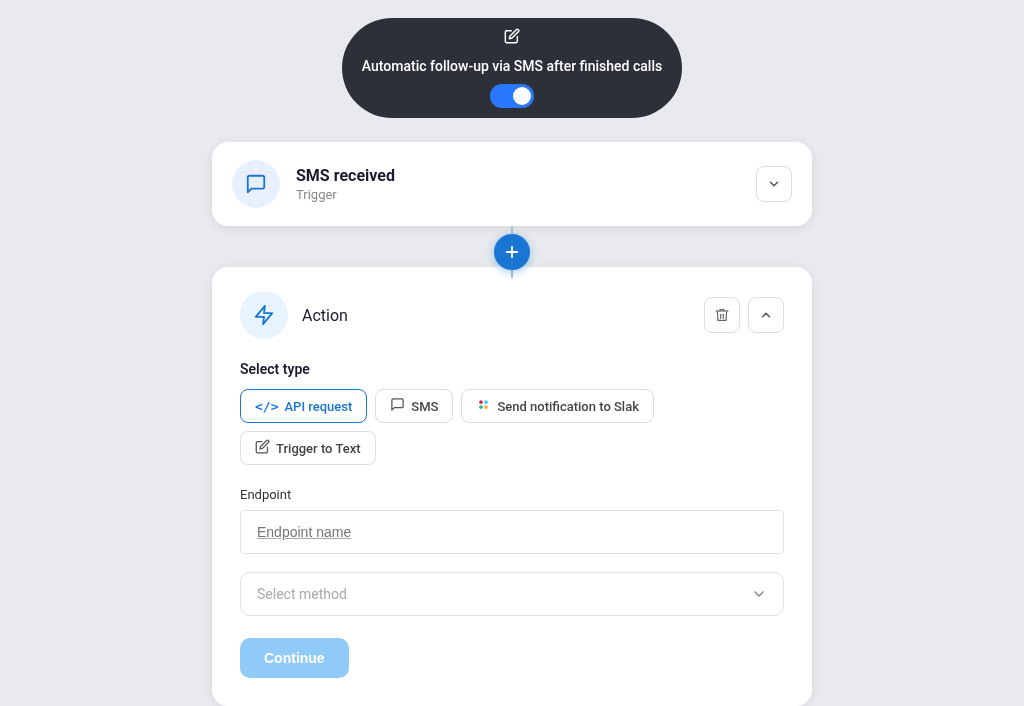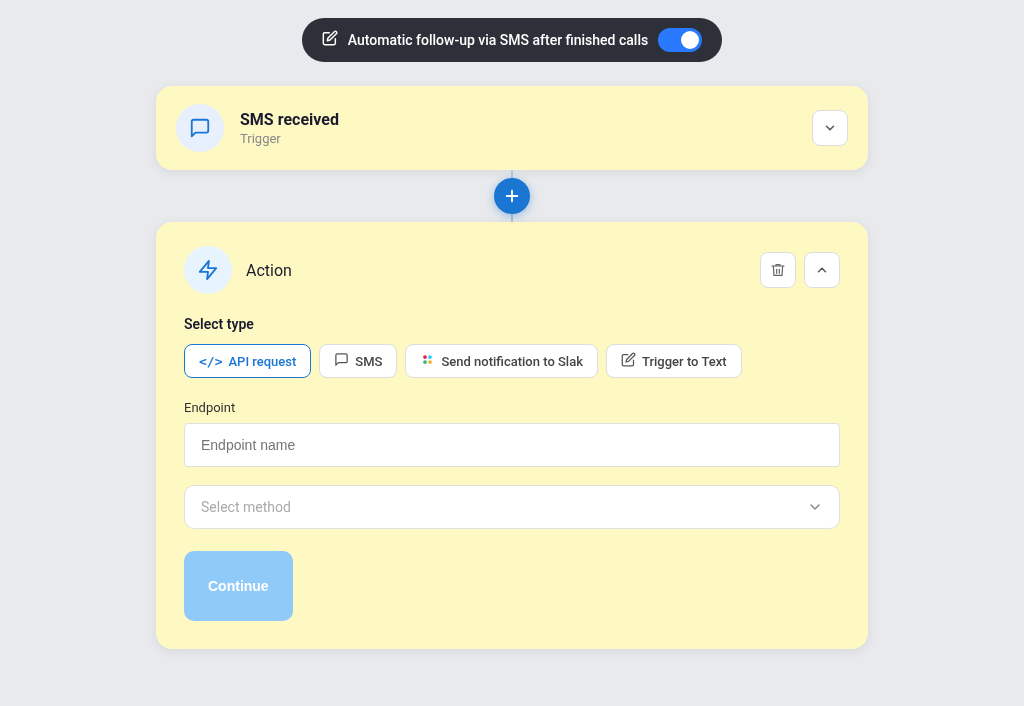--- a/index.html
+++ b/index.html
@@ -27,20 +27,21 @@
 
     
     .top-pill {
       background: #2d3039;
       border-radius: 50px;
       padding: 10px 20px;
       display: flex;
       align-items: center;
       gap: 10px;
       margin-bottom: 24px;
+      flex-direction: column;
     }
 
     .top-pill-icon {
       color: #fff;
       font-size: 15px;
     }
 
     .top-pill-text {
       color: #fff;
       font-size: 14px;
@@ -64,24 +65,24 @@
       height: 18px;
       background: #fff;
       border-radius: 50%;
       top: 3px;
       right: 3px;
       transition: right 0.2s;
     }
 
     
     .card {
-      background: #fef9c3;
+      background: #ffffff;
       border-radius: 16px;
       box-shadow: 0 2px 12px rgba(0,0,0,0.08);
-      width: 712px;
+      width: 600px;
     }
 
     .trigger-card {
       display: flex;
       align-items: center;
       padding: 18px 20px;
     }
 
     .icon-circle {
       width: 48px;
@@ -264,20 +265,21 @@
     .text-input {
       width: 100%;
       border: 1.5px solid #e0e0e0;
       border-radius: 4px;
       padding: 13px 16px;
       font-size: 14px;
       color: #aaa;
       outline: none;
       margin-bottom: 18px;
       background: #fff;
+      text-decoration: underline;
     }
 
     .select-input {
       width: 100%;
       border: 1.5px solid #e0e0e0;
       border-radius: 10px;
       padding: 13px 16px;
       font-size: 14px;
       color: #aaa;
       outline: none;
@@ -287,21 +289,21 @@
       align-items: center;
       justify-content: space-between;
       cursor: pointer;
     }
 
     .continue-btn {
       background: #90caf9;
       color: #fff;
       border: none;
       border-radius: 10px;
-      padding: 27px 24px;
+      padding: 12px 24px;
       font-size: 14px;
       font-weight: 600;
       cursor: not-allowed;
       text-align: right;
     }
   </style>
 </head>
 <body>
 
 <div class="canvas">

